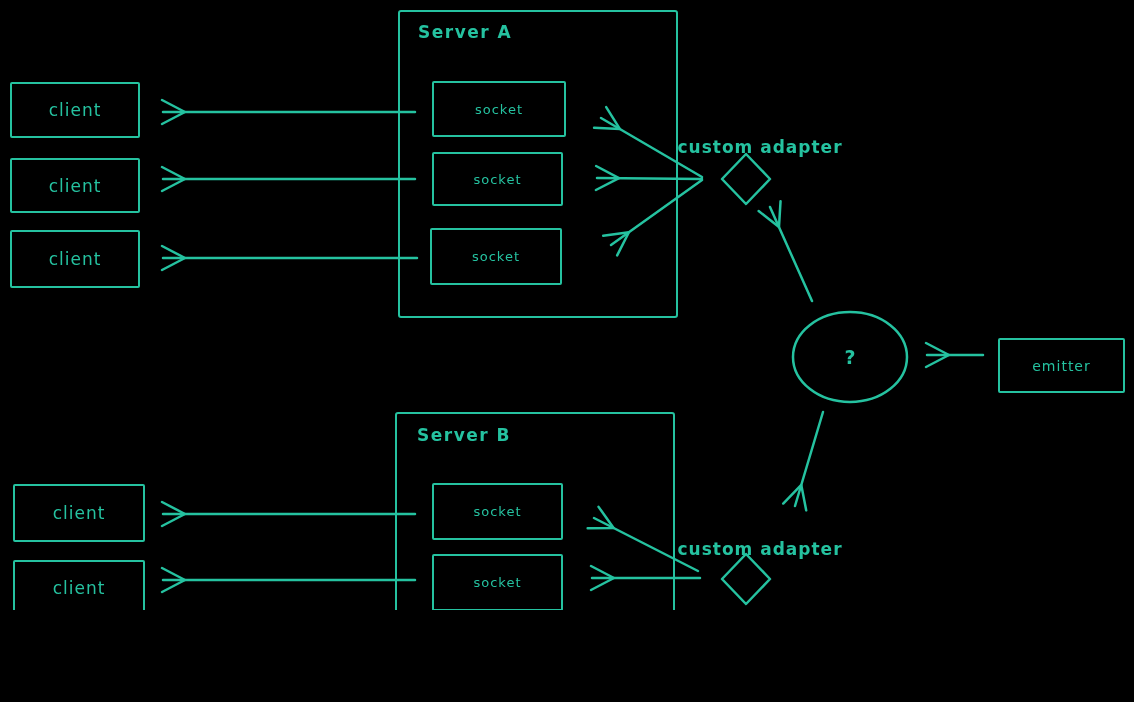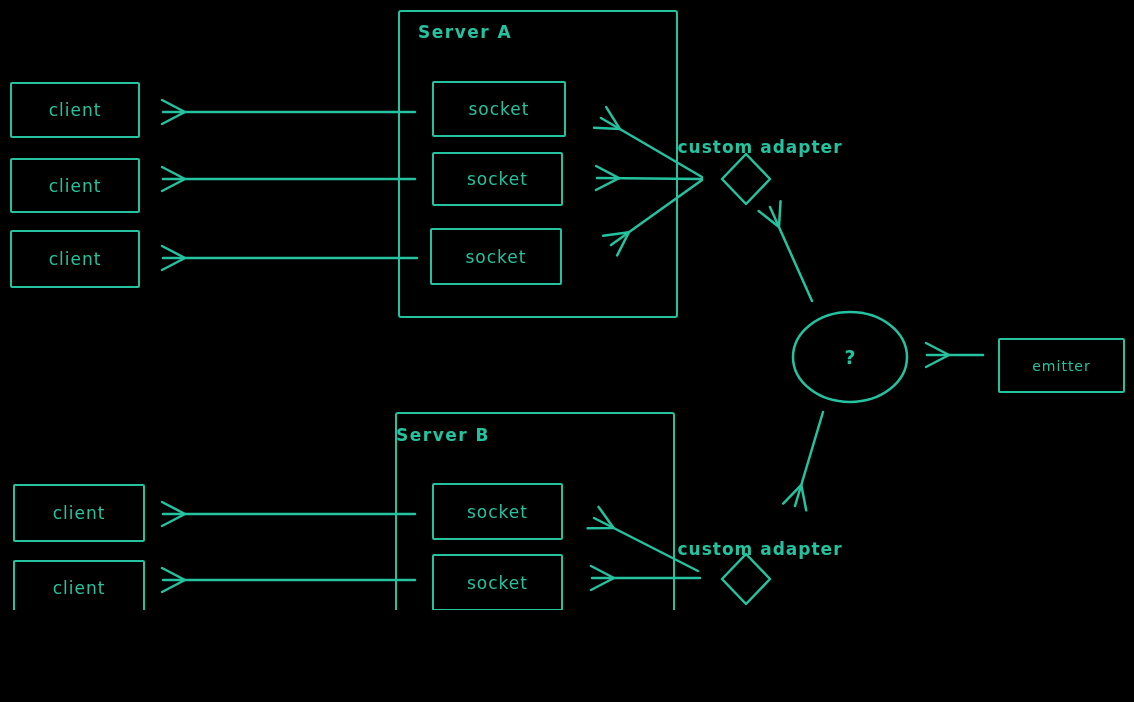--- a/index.html
+++ b/index.html
@@ -21,21 +21,21 @@
   }
   .frame-title {
     position:absolute; font-size:17px; letter-spacing:1.5px; font-weight:bold;
     white-space:nowrap;
   }
   .box {
     position:absolute; border:2.5px solid var(--stroke); border-radius:2px;
     display:flex; align-items:center; justify-content:center;
     background:transparent;
   }
-  .box .lbl { font-size:17px; letter-spacing:1px; }
+  .box .lbl { font-size:13px; letter-spacing:1px; }
   .client-box .lbl { font-size:17px; }
   .adapter-label {
     position:absolute; width:190px; text-align:center;
     font-size:17px; letter-spacing:1px; font-weight:bold; white-space:nowrap;margin-top:19px;
   }
   .hub-label {
     position:absolute; display:flex; align-items:center; justify-content:center;
     font-size:19px; font-weight:bold;
   }
 </style>
@@ -97,21 +97,21 @@
     <span class="lbl">client</span>
   </div>
   <div class="box client-box" style="left:10px; top:158px; width:130px; height:55px;">
     <span class="lbl">client</span>
   </div>
   <div class="box client-box" style="left:10px; top:230px; width:130px; height:58px;">
     <span class="lbl">client</span>
   </div>
 
   <div class="frame" style="left:395px; top:412px; width:280px; height:280px;"></div>
-  <div class="frame-title" style="left:396px; top:425px;">Server B</div>
+  <div class="frame-title" style="left:417px; top:425px;">Server B</div>
 
   <div class="box" style="left:432px; top:483px; width:131px; height:57px;">
     <span class="lbl">socket</span>
   </div>
   <div class="box" style="left:432px; top:554px; width:131px; height:57px;">
     <span class="lbl">socket</span>
   </div>
 
   <div class="box client-box" style="left:13px; top:484px; width:132px; height:58px;">
     <span class="lbl">client</span>

